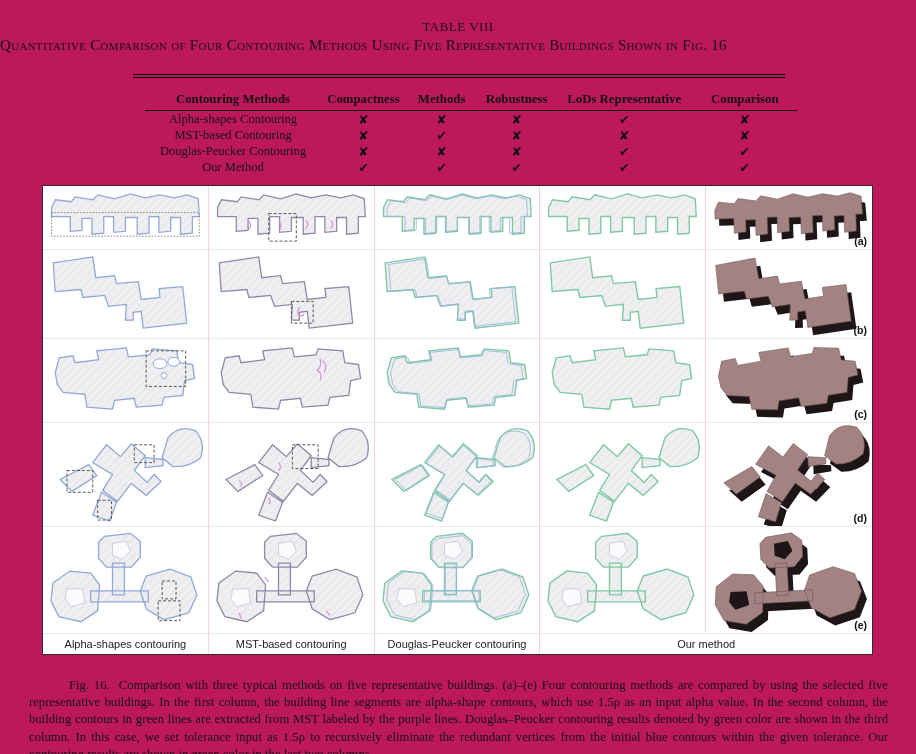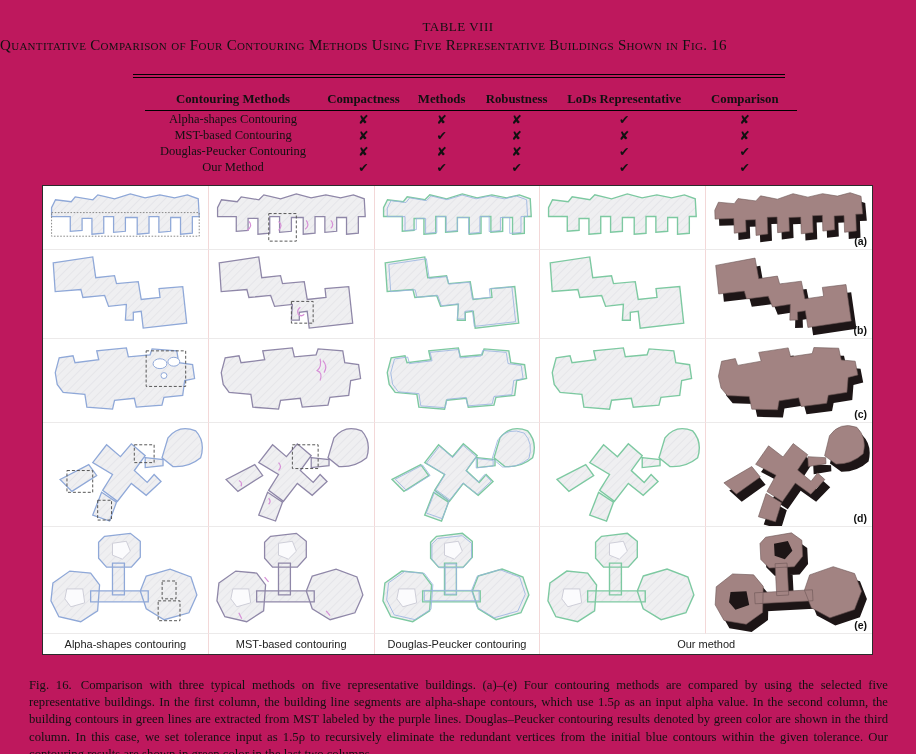--- a/index.html
+++ b/index.html
@@ -31,21 +31,21 @@
   .rl{position:absolute;right:5px;bottom:2px;
       font:bold 10.5px "Liberation Sans",sans-serif;color:#111;}
   .strip{grid-column:1/-1;display:grid;grid-template-columns:1fr 1fr 1fr 2fr;}
   .strip .sl{border-right:1px solid #f3d8d8;display:flex;align-items:center;
       justify-content:center;font:11px "Liberation Sans",sans-serif;color:#222;}
   .strip .sl:last-child{border-right:none;}
 
   
   .caption{position:absolute;left:29px;top:664px;width:859px;font-size:12.7px;
            line-height:1.37;text-align:justify;color:#111;}
-  .figlabel{margin-right:9px;}
+  .figlabel{margin-right:9px;margin-left:40px;}
   .hidden-defs{position:absolute;width:0;height:0;overflow:hidden;}
 </style>
 </head>
 <body>
 
 <svg class="hidden-defs" aria-hidden="true">
   <defs>
     <pattern id="hatch" width="6" height="6" patternUnits="userSpaceOnUse" patternTransform="rotate(45)">
       <rect width="6" height="6" fill="#efeff1"></rect>
       <line x1="0" y1="0" x2="0" y2="6" stroke="#dedee4" stroke-width="1.1"></line>

